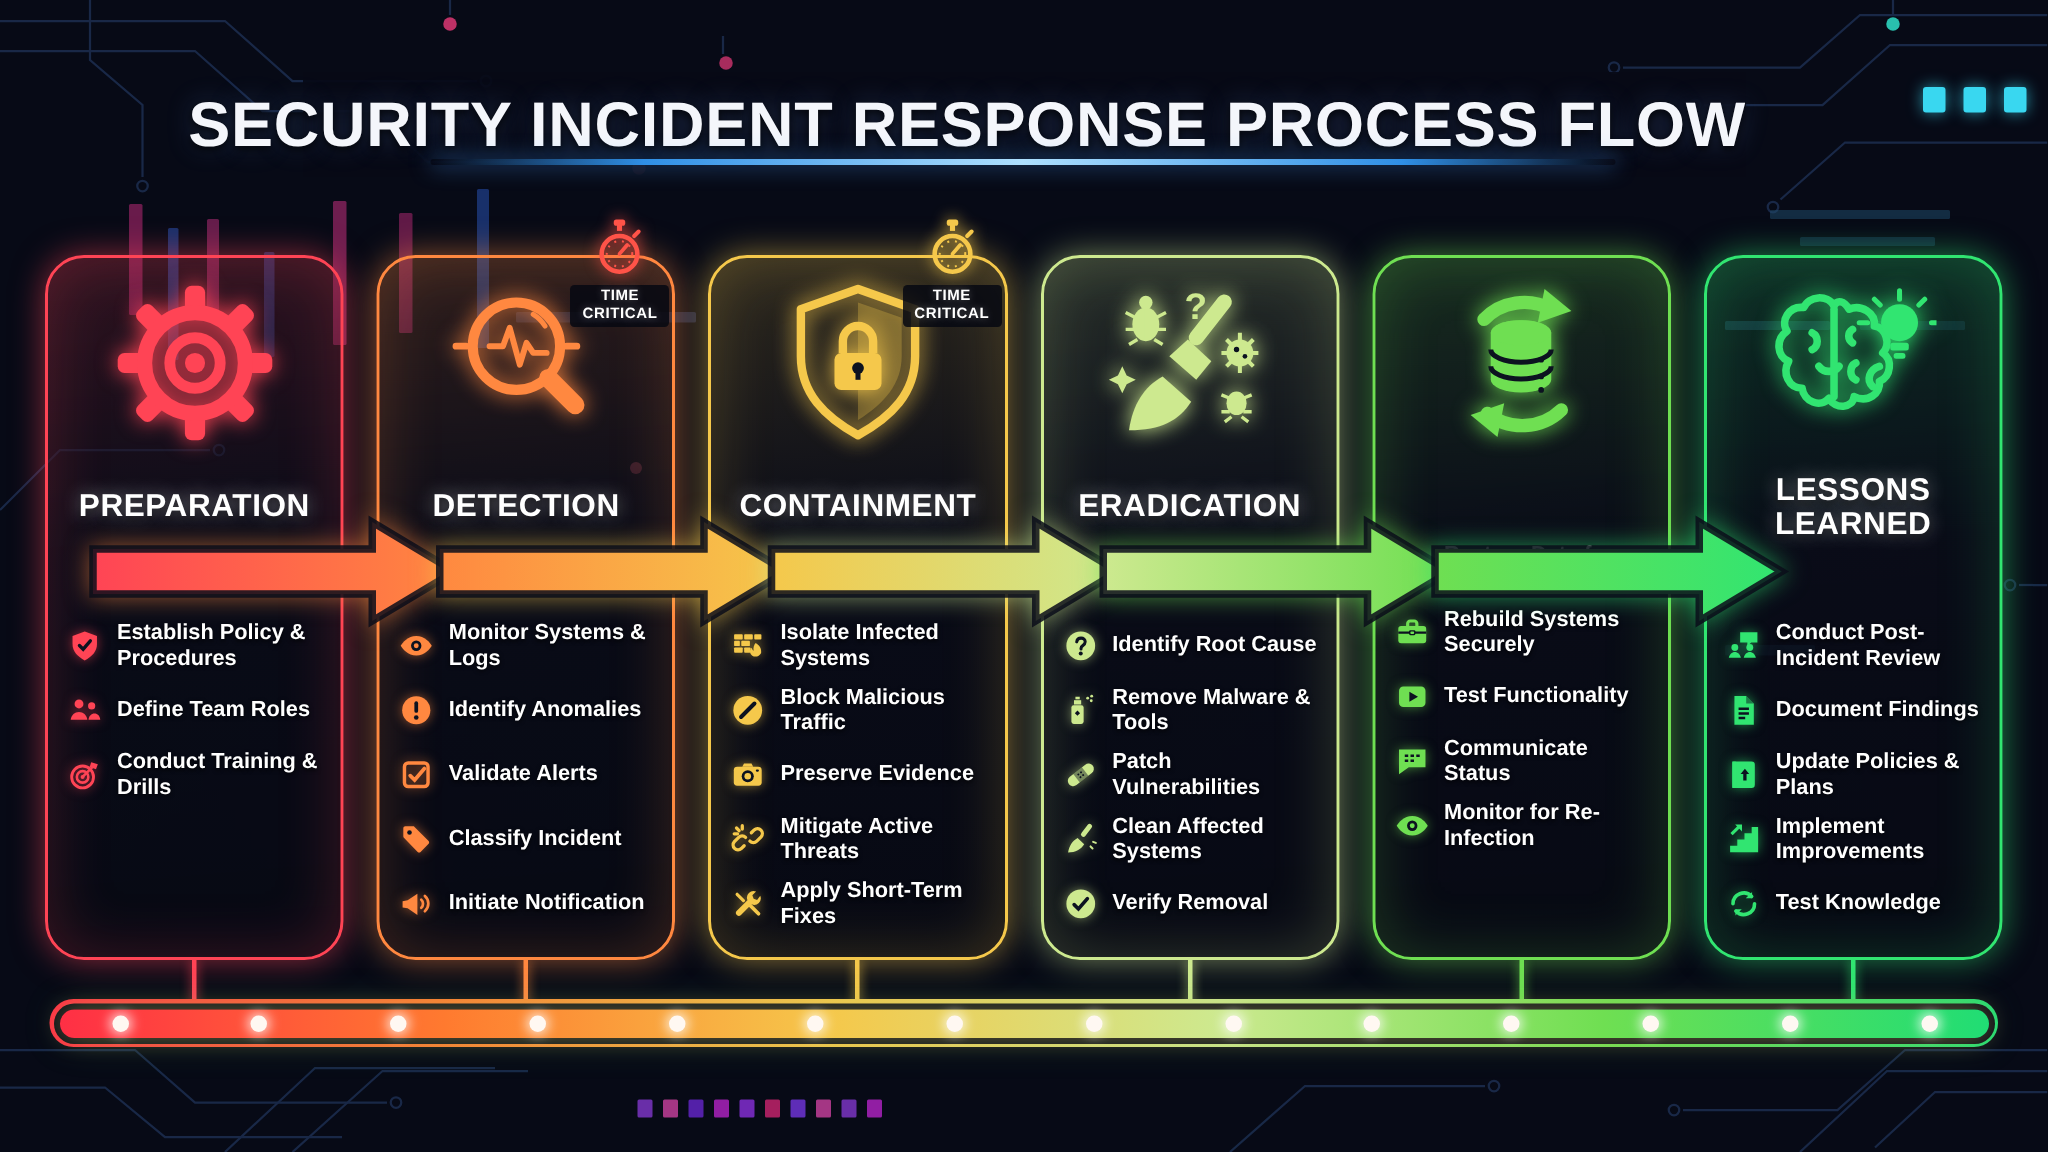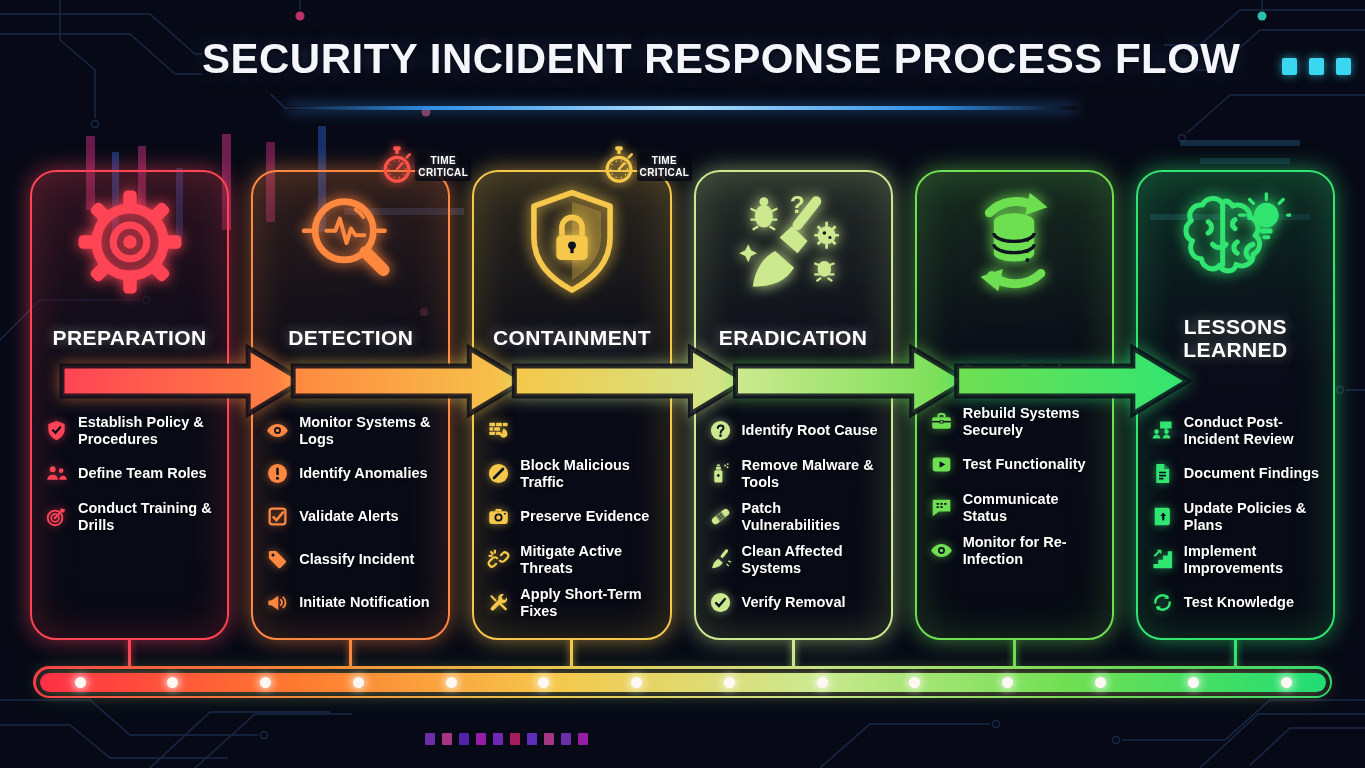--- a/index.html
+++ b/index.html
@@ -10,23 +10,23 @@
     font-family:"Liberation Sans", sans-serif;
     color:#fff;
   }
   
   #circuit { position:absolute; inset:0; z-index:1; }
   .decor { position:absolute; z-index:2; }
   .code-bar { position:absolute; border-radius:1px; }
   .cyan-square { position:absolute; width:15px; height:17px; background:#39d7f0; box-shadow:0 0 10px #39d7f0aa; border-radius:2px; }
   
   .header-band {
-    position:absolute; left:202px; top:24px; width:962px; height:70px;
+    position:absolute; left:202px; top:48px; width:962px; height:70px;
     background:rgba(7,10,22,0.93); z-index:20;
-    display:flex; align-items:center; justify-content:flex-start;
+    display:flex; align-items:center; justify-content:flex-end;
   }
   .header-title {
     font-size:42px; font-weight:800; letter-spacing:0.5px; white-space:nowrap;
     color:#f4f6fb; text-shadow:0 2px 6px rgba(0,0,0,0.8), 0 0 18px rgba(120,170,255,0.25);
   }
   .header-glow {
     position:absolute; left:287px; top:106px; width:790px; height:4px; z-index:20; border-radius:2px;
     background:linear-gradient(90deg, transparent, #2f8fe6 18%, #aee0ff 50%, #2f8fe6 82%, transparent);
     box-shadow:0 0 14px rgba(70,160,255,0.7);
   }
@@ -56,21 +56,21 @@
   .items { list-style:none; display:flex; flex-direction:column; gap:2px; }
   .item { display:flex; align-items:center; gap:9px; min-height:41px; }
   .item-icon { flex:0 0 24px; display:flex; align-items:center; color:var(--c); filter:drop-shadow(0 0 4px var(--glow)); }
   .item-label {
     font-size:14.5px; font-weight:600; line-height:1.12; color:#fff;
     text-shadow:0 1px 3px rgba(0,0,0,0.85);
   }
   
   .badge {
     position:absolute; top:-26px; right:2px; width:66px; z-index:6;
-    display:flex; flex-direction:row; align-items:center; gap:1px; text-align:center;
+    display:flex; flex-direction:column; align-items:center; gap:1px; text-align:center;
   }
   .badge-icon { color:var(--bc); filter:drop-shadow(0 0 5px var(--bc)); }
   .badge-label {
     font-size:10px; font-weight:800; letter-spacing:0.4px; line-height:1.2; color:#fff;
     background:rgba(6,8,18,0.85); padding:2px 3px; border-radius:3px;
     text-shadow:0 0 6px rgba(255,255,255,0.35);
   }
   
   #arrows { position:absolute; inset:0; z-index:30; pointer-events:none; }
   
@@ -334,20 +334,21 @@
               <rect x="2.5" y="4" width="6" height="3.6" rx="0.6"></rect>
               <rect x="9.5" y="4" width="6" height="3.6" rx="0.6"></rect>
               <rect x="16.5" y="4" width="5" height="3.6" rx="0.6"></rect>
               <rect x="2.5" y="8.6" width="4" height="3.6" rx="0.6"></rect>
               <rect x="7.5" y="8.6" width="6" height="3.6" rx="0.6"></rect>
               <rect x="2.5" y="13.2" width="6" height="3.6" rx="0.6"></rect>
               <rect x="9.5" y="13.2" width="4.5" height="3.6" rx="0.6"></rect>
               <path d="M17.5 10c2.8 1.6 4.2 4 3.8 7-1.6 3.4-6.4 3.4-7.6 0-.5-1.6.2-2.6 1.2-3.6.1 1 .4 1.6 1.2 2-.4-2.2.2-4 1.4-5.4z"></path>
             </svg>
           </span>
+    <span class="item-label">Isolate Infected Systems</span>
   </li>
         <li class="item">
     <span class="item-icon">
             <svg viewBox="0 0 24 24" width="23" height="23" fill="currentColor" aria-hidden="true">
               <circle cx="12" cy="12" r="10"></circle>
               <rect x="4" y="10.6" width="16" height="2.8" rx="1.4" transform="rotate(-45 12 12)" fill="#0c1220"></rect>
             </svg>
           </span>
     <span class="item-label">Block Malicious Traffic</span>
   </li>

